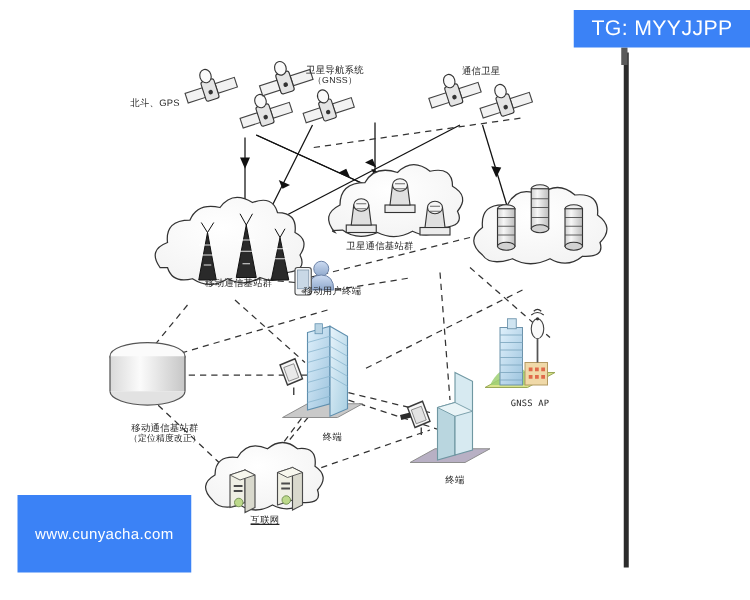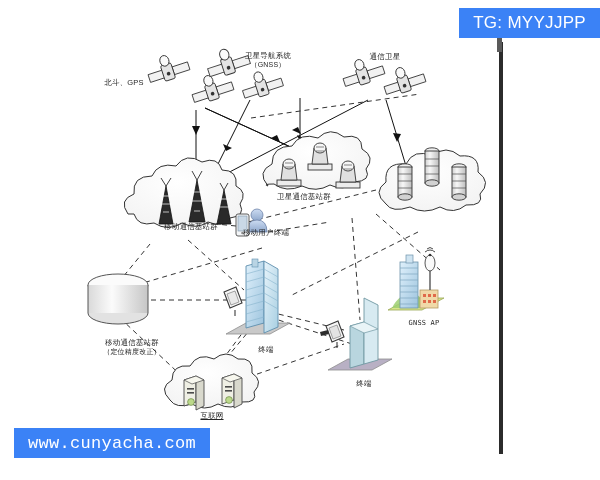--- a/index.html
+++ b/index.html
@@ -6,21 +6,21 @@
   body{width:600px;height:480px;overflow:hidden;
        font-family:"Liberation Sans","DejaVu Sans",sans-serif;}
   #root{position:relative;width:600px;height:480px;background:#ffffff;}
 
   
   .badge{position:absolute;background:#3b82f6;color:#ffffff;
          font-size:17px;letter-spacing:.3px;display:flex;align-items:center;
          justify-content:center;}
   #tg-badge{right:0;top:8px;height:30px;padding:0 14px;}
   #tg-stem{position:absolute;right:98px;top:38px;width:5px;height:14px;background:#5a5a5a;}
-  #wm-badge{left:14px;bottom:22px;height:30px;padding:0 14px;font-size:17px;font-family:Liberation Mono, monospace;}
+  #wm-badge{left:14px;bottom:22px;height:30px;padding:16px 14px;font-size:12px;}
 
   
   #right-rule{position:absolute;left:499px;top:42px;width:4px;height:412px;background:#2b2b2b;}
 
   
   #canvas{position:absolute;left:0;top:0;width:520px;height:480px;}
   #canvas svg{position:absolute;left:0;top:0;}
 
   
   .lbl{position:absolute;color:#262626;font-size:7.5px;line-height:9px;

